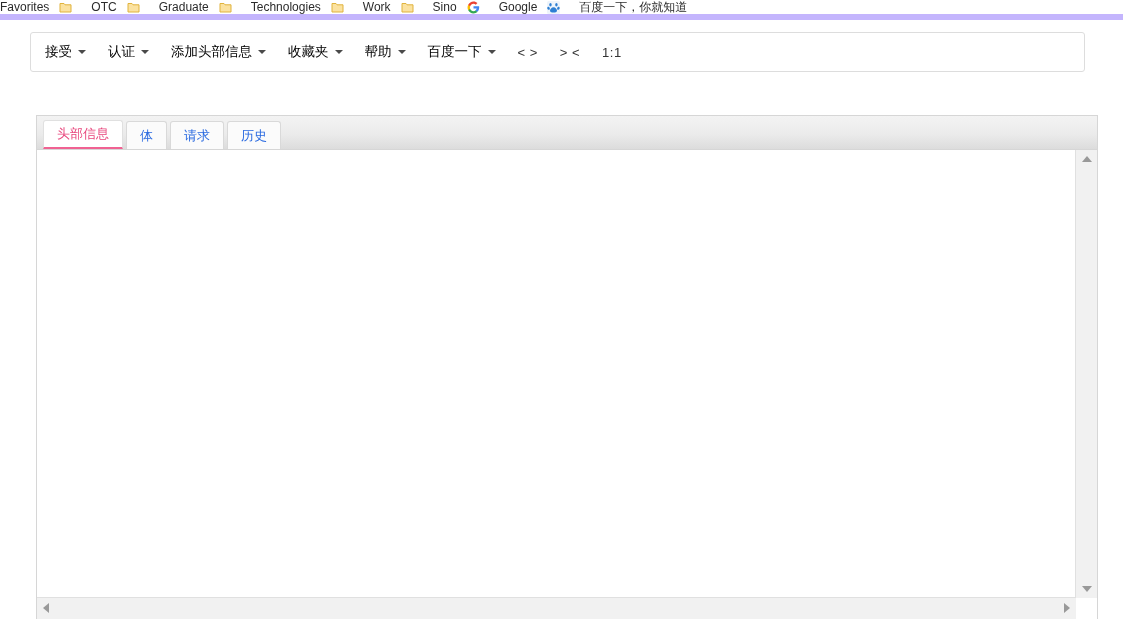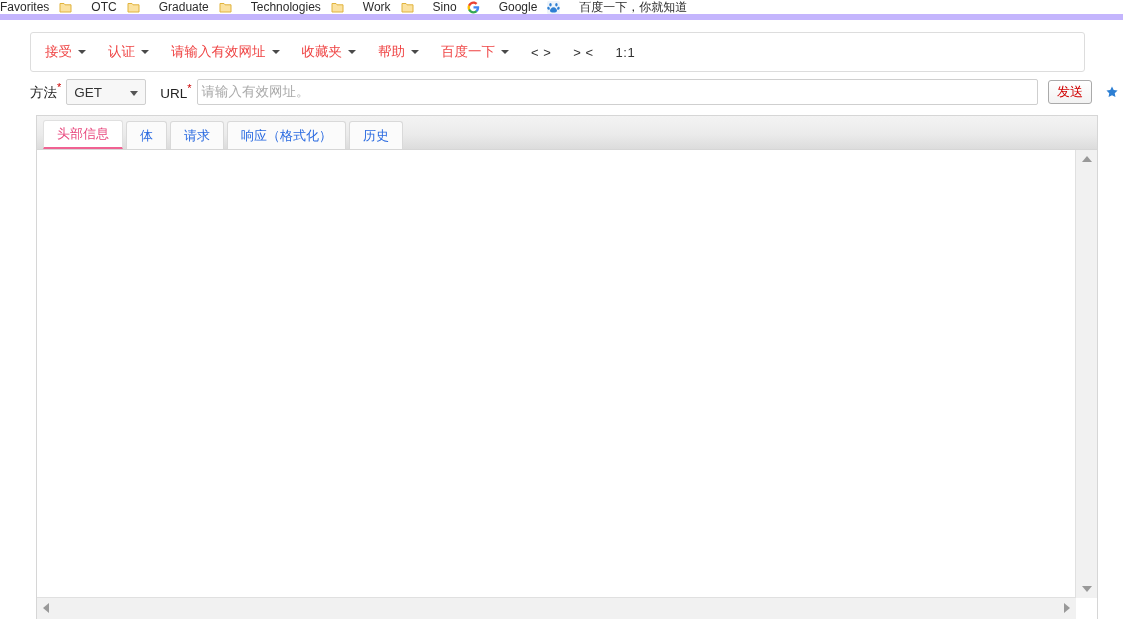--- a/index.html
+++ b/index.html
@@ -48,21 +48,21 @@
   
   .menubar {
     position: absolute; left: 30px; top: 11px; width: 1055px; height: 40px;
     border: 1px solid #dddddd; border-radius: 3px;
     background: #ffffff;
     box-sizing: border-box;
     display: flex; align-items: center;
     padding-left: 14px;
   }
   .menu-item {
-    font-size: 13.5px; color: #ef4444; margin-right: 22px;
+    font-size: 13.5px; color: #000000; margin-right: 22px;
     display: inline-flex; align-items: center; cursor: default;
     white-space: nowrap;
   }
   .caret {
     display:inline-block; margin-left: 6px;
     width: 0; height: 0;
     border-left: 4px solid transparent;
     border-right: 4px solid transparent;
     border-top: 4px solid #4a4a4a;
   }
@@ -273,77 +273,52 @@
     <div class="menubar">
       <div class="menu-item">
         <span>接受</span>
         <span class="caret"></span>
       </div>
       <div class="menu-item">
         <span>认证</span>
         <span class="caret"></span>
       </div>
       <div class="menu-item">
-        <span>请输入有效网址</span>
+        <span>添加头部信息</span>
         <span class="caret"></span>
       </div>
       <div class="menu-item">
         <span>收藏夹</span>
         <span class="caret"></span>
       </div>
       <div class="menu-item">
         <span>帮助</span>
         <span class="caret"></span>
       </div>
       <div class="menu-item">
         <span>百度一下</span>
         <span class="caret"></span>
       </div>
       <div class="menu-plain">&lt; &gt;</div>
       <div class="menu-plain">&gt; &lt;</div>
       <div class="menu-plain">1:1</div>
     </div>
 
-    <div class="reqrow">
-      <span class="field-label"><span>方法</span><span class="req-star">*</span></span>
-
-      <div class="method-select">
-        <span>GET</span>
-        <span class="sel-caret"></span>
-      </div>
-
-      <span class="field-label"><span>URL</span><span class="req-star">*</span></span>
-
-      <div class="url-input">
-        <span>请输入有效网址。</span>
-      </div>
-
-      <div class="send-btn">发送</div>
-
-      <div class="star-btn">
-        <svg width="14" height="14" viewBox="0 0 24 24">
-            <path d="M12 2.5l2.9 6.1 6.6.9-4.8 4.6 1.2 6.6L12 17.6 6.1 20.7l1.2-6.6L2.5 9.5l6.6-.9z" fill="#2d7fd3"></path>
-          </svg>
-      </div>
-    </div>
 
     <div class="panel">
 
       <div class="tabstrip">
         <div class="tab active">
           <span>头部信息</span>
         </div>
         <div class="tab">
           <span>体</span>
         </div>
         <div class="tab">
           <span>请求</span>
-        </div>
-        <div class="tab">
-          <span>响应（格式化）</span>
         </div>
         <div class="tab">
           <span>历史</span>
         </div>
       </div>
 
       <div class="panel-body">
 
         <div class="content-area"></div>
 

